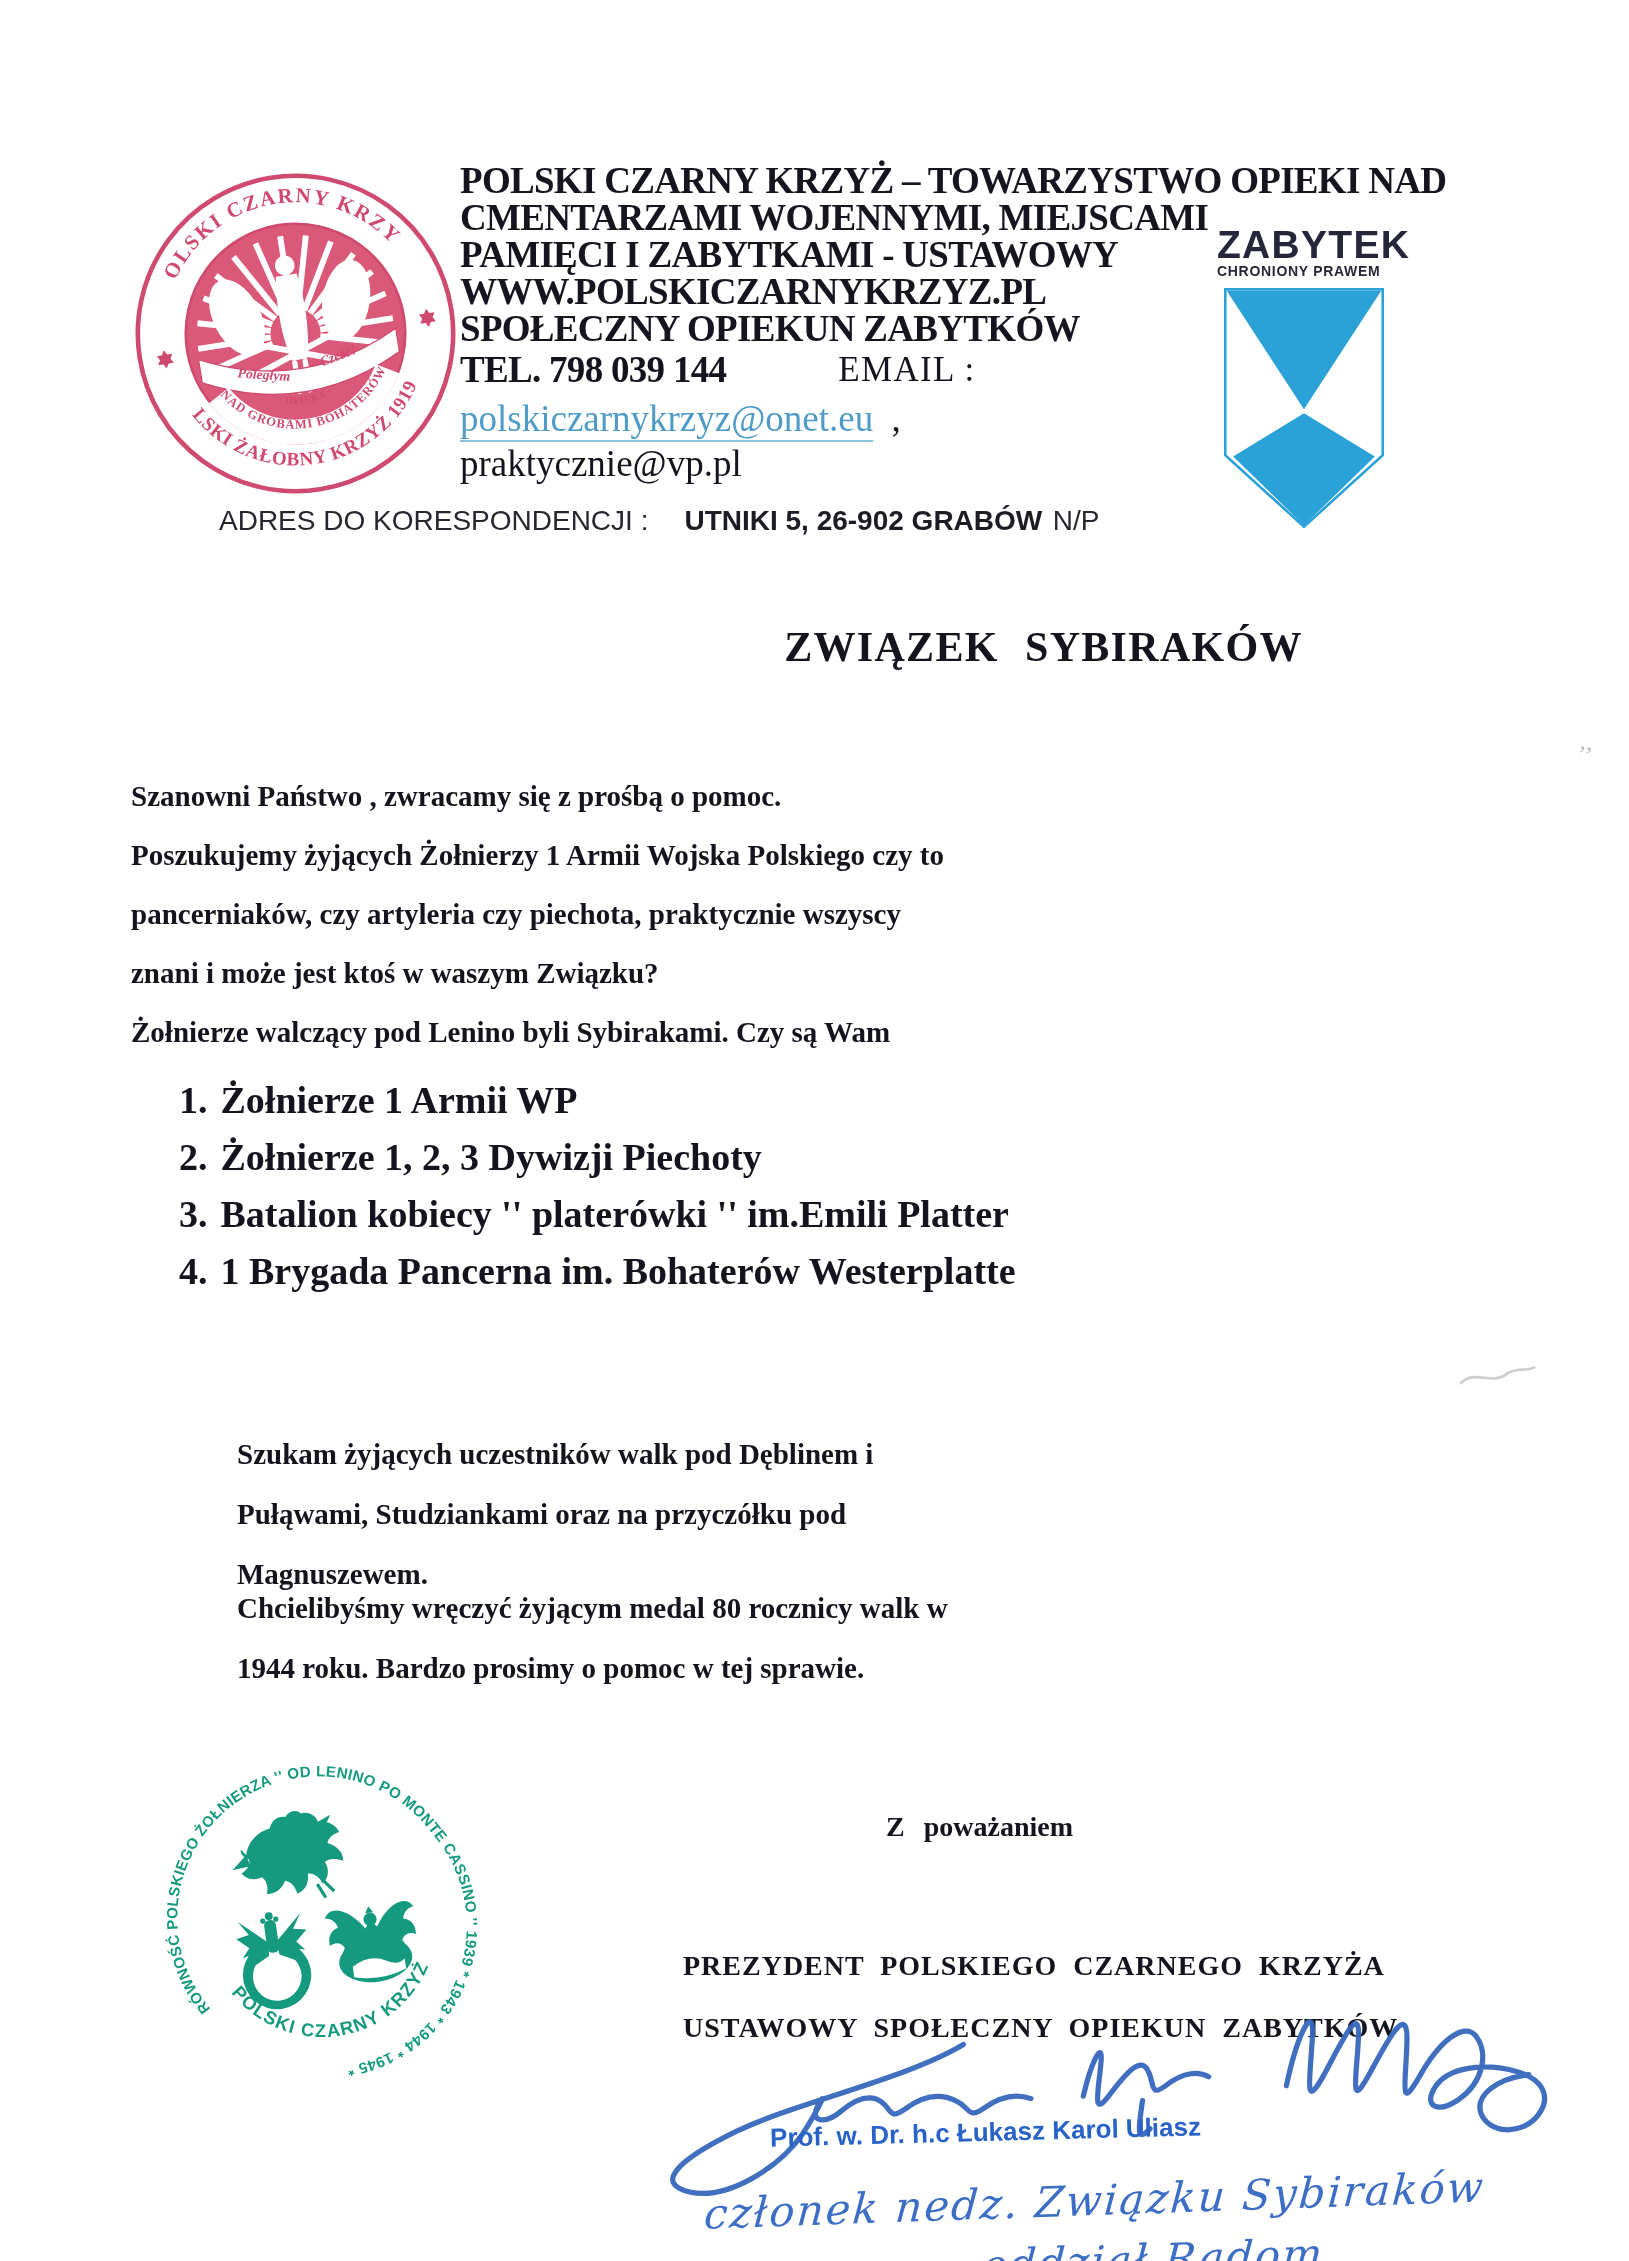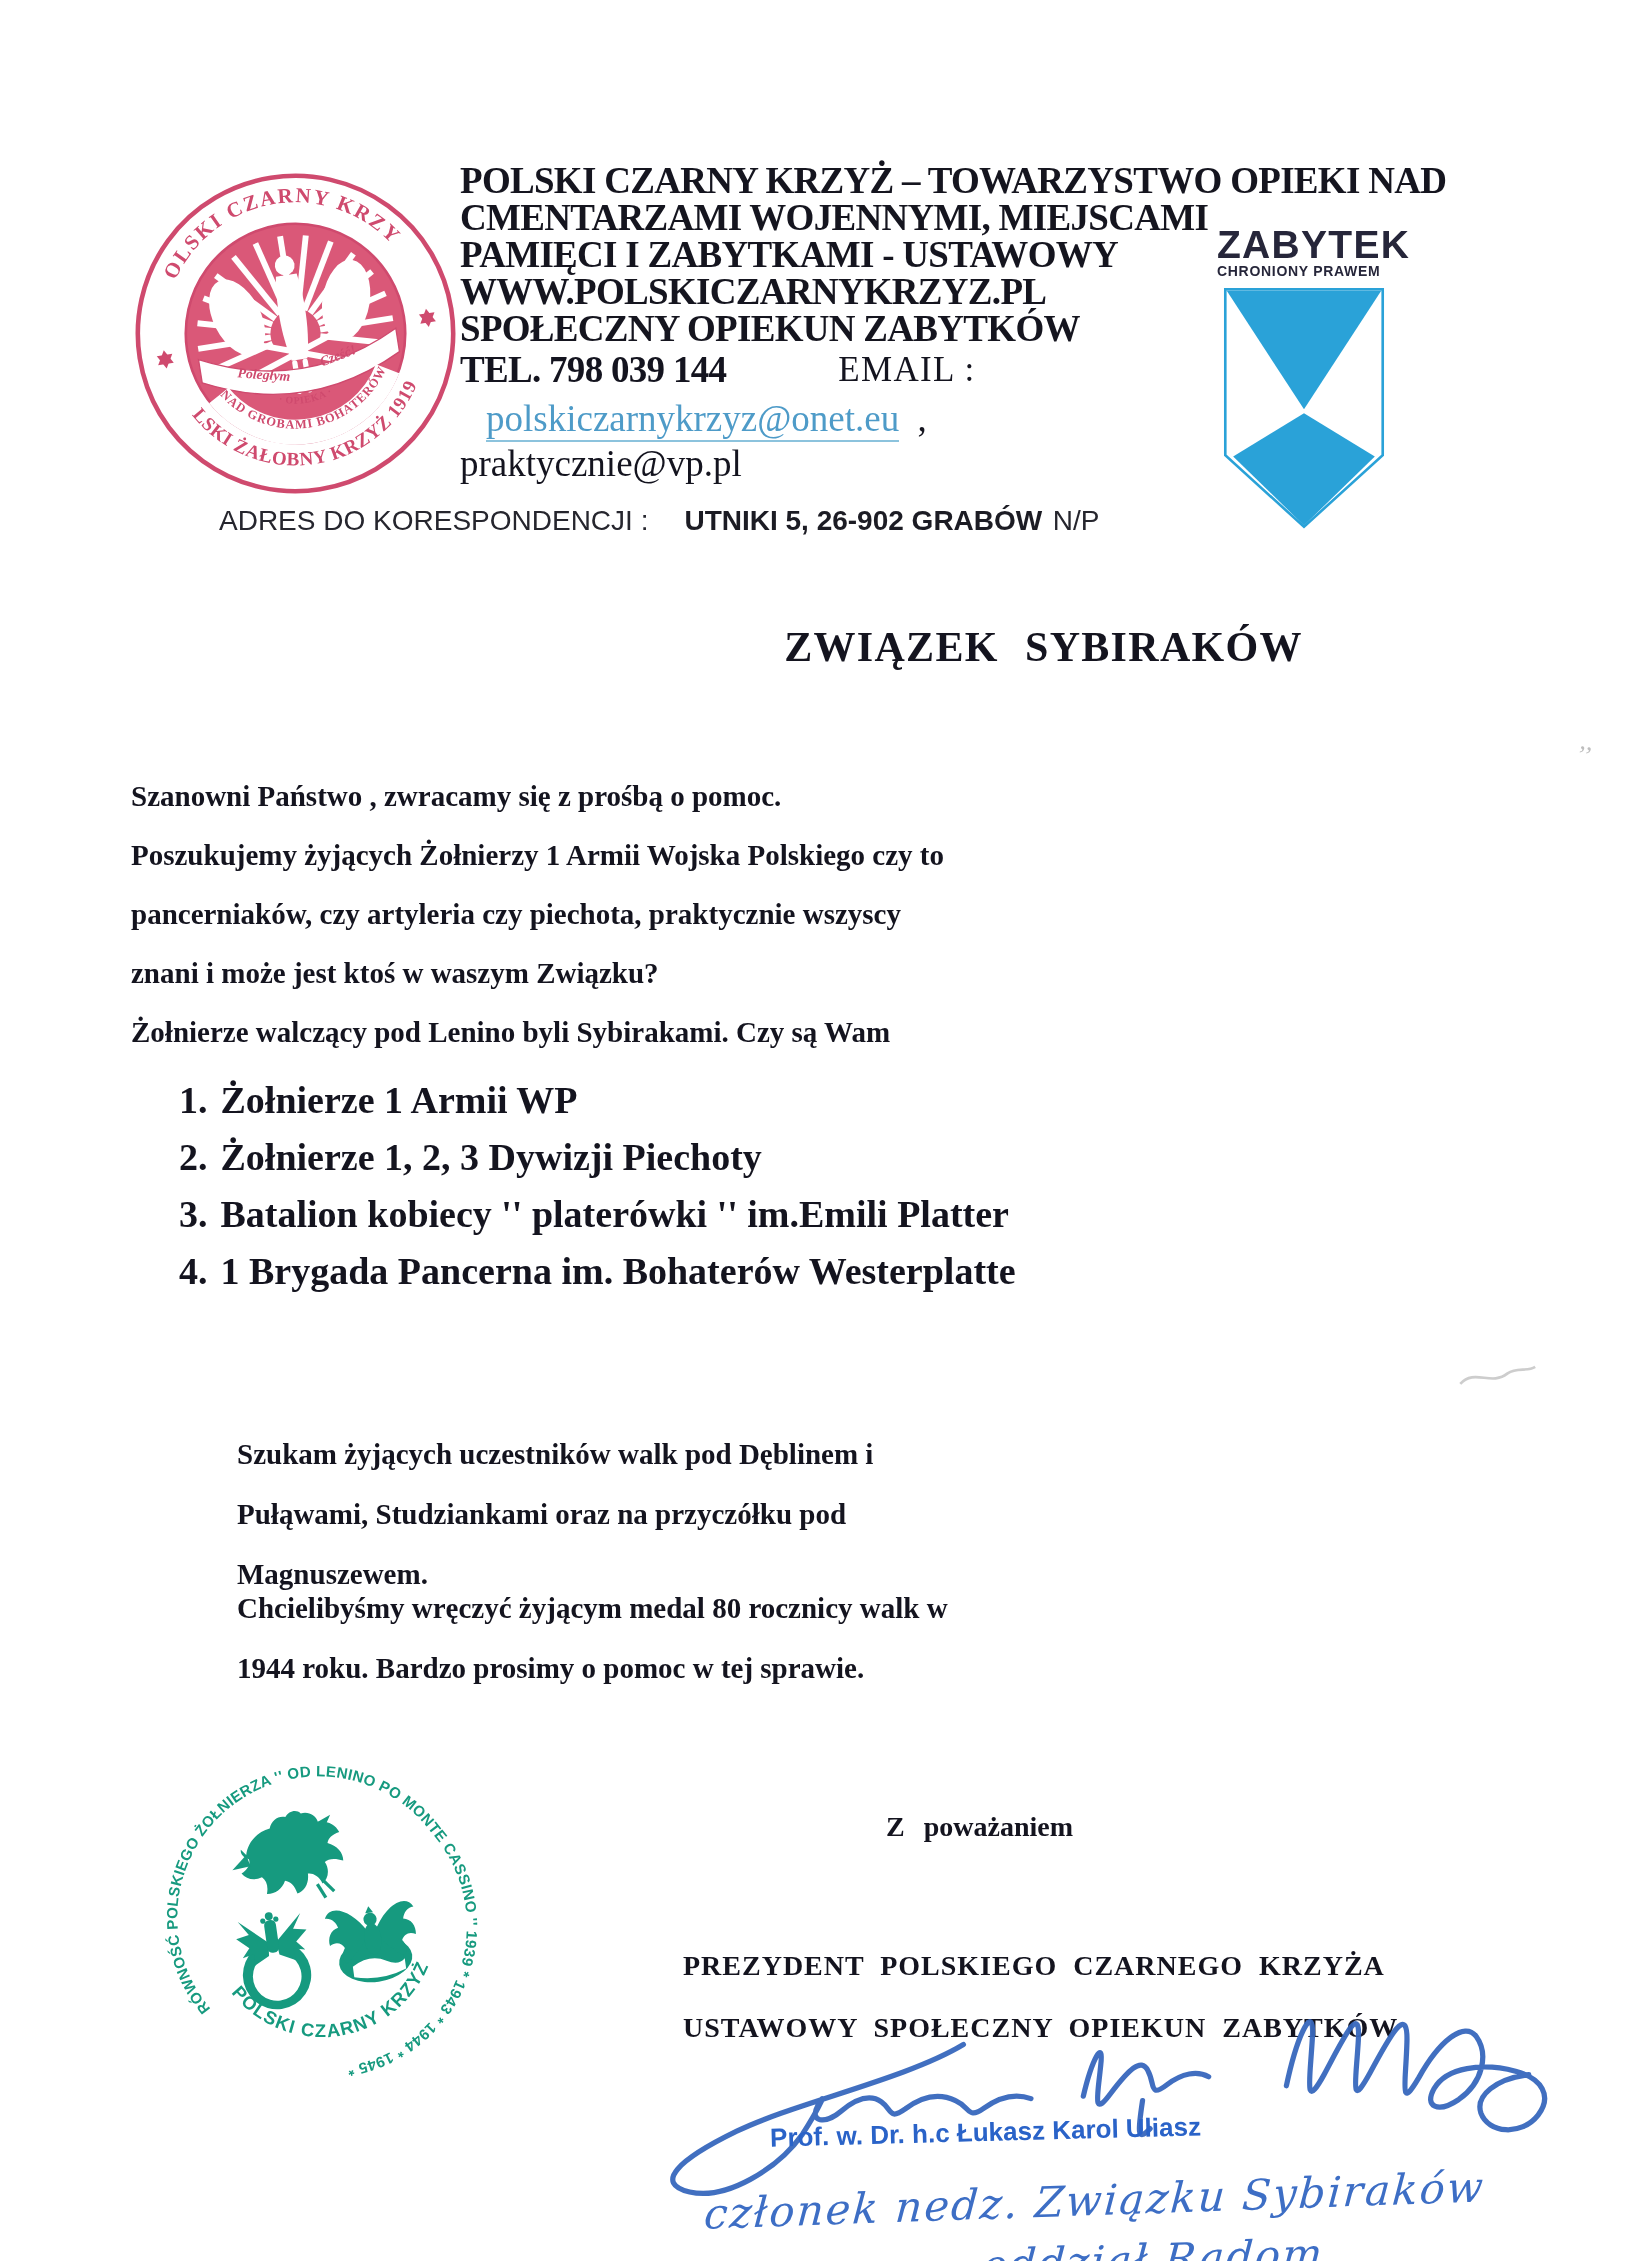--- a/index.html
+++ b/index.html
@@ -15,21 +15,21 @@
   
   .header-block{left:460px;top:162px;width:920px;}
   .hline{
     font-family:"Liberation Serif", serif;
     font-weight:bold;font-size:37px;line-height:37px;
     letter-spacing:-0.7px;white-space:nowrap;color:#15151f;
   }
   .tel-row{display:flex;align-items:center;margin-top:2.6px;}
   .tel{font-weight:bold;font-size:37px;line-height:37px;letter-spacing:-0.7px;}
   .email-label{font-size:35px;margin-left:112px;letter-spacing:1.3px;}
-  .email-row{margin-top:9.2px;font-size:37px;line-height:39px;white-space:nowrap;margin-left:26px;}
+  .email-row{margin-top:9.2px;font-size:37px;line-height:39px;white-space:nowrap;}
   .email-link{
     color:#4e9bc8;border-bottom:2.6px solid #8cc3dd;padding-bottom:1.3px;
   }
   .email-comma{color:#15151f;margin-left:18.4px;}
   .email2{margin-top:6.6px;font-size:37px;line-height:39px;}
   
   .zabytek{left:1217px;top:226px;width:210px;font-family:"Liberation Sans", sans-serif;}
   .zab-title{font-weight:bold;font-size:39px;line-height:37px;letter-spacing:1.3px;color:#26263a;}
   .zab-sub{font-weight:bold;font-size:14px;letter-spacing:0.7px;color:#26263a;margin-top:0px;}
   

